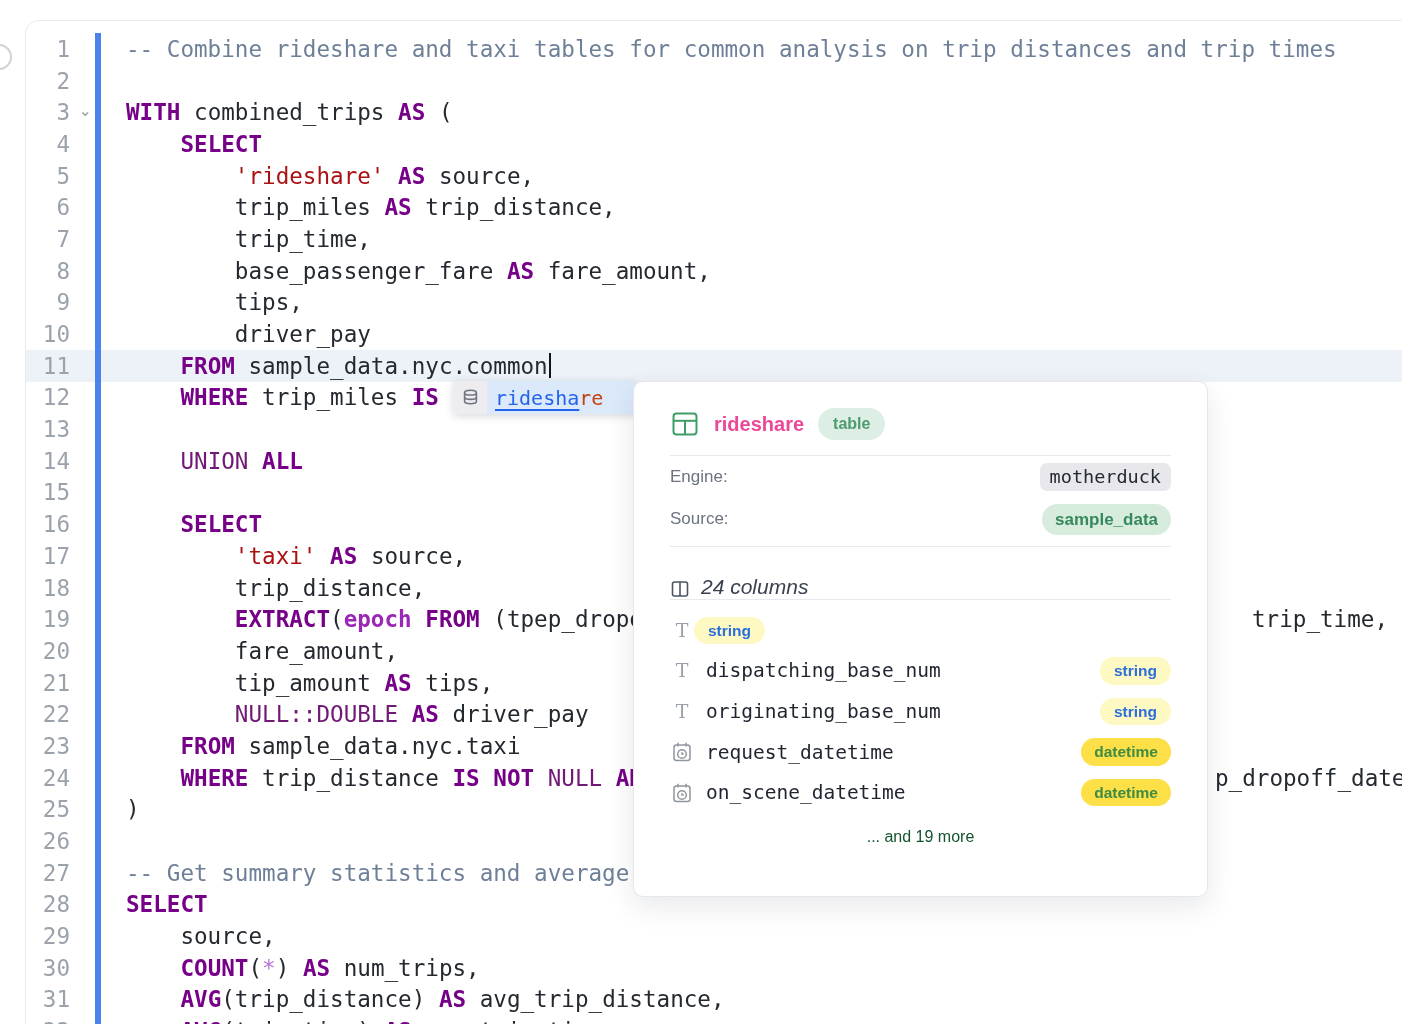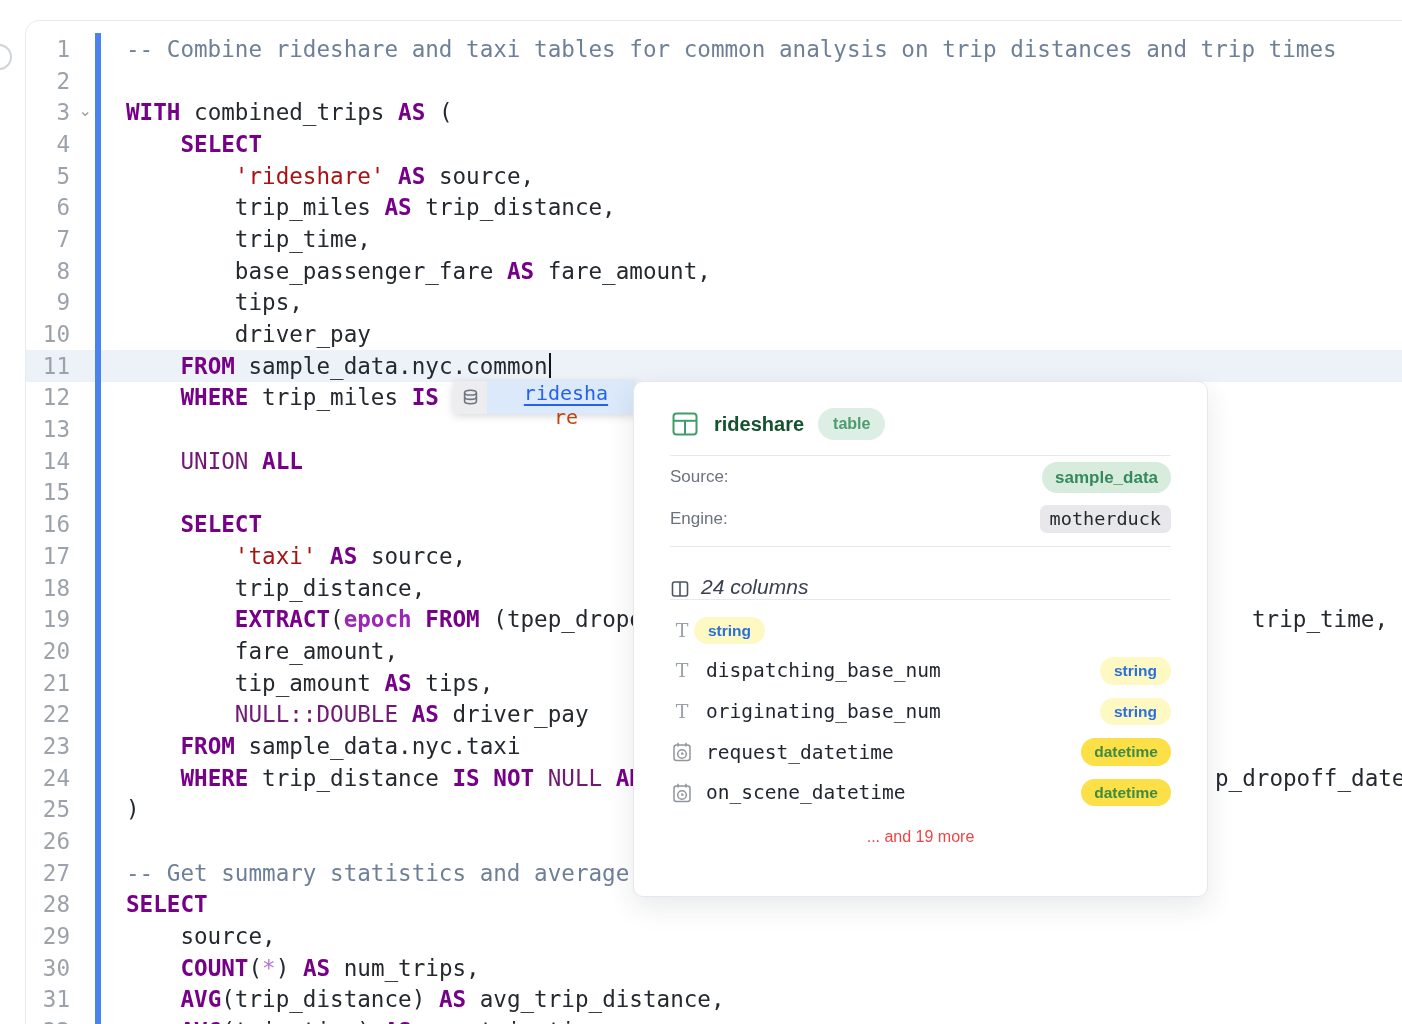--- a/index.html
+++ b/index.html
@@ -40,31 +40,31 @@
   .cursor { display:inline-block; width:2px; height:25px; background:#101418;
             margin-left:1px; }
 
   
   .ac { position:absolute; left:453px; top:381px; height:33px; display:flex;
         z-index:3; border-radius:4px; box-shadow:0 2px 8px rgba(30,40,60,.18); }
   .ac-icon { width:34px; background:#ededf0; border-radius:4px 0 0 4px;
              display:flex; align-items:center; justify-content:center; }
   .ac-label { width:150px; background:#dbe9fb; border-radius:0 4px 4px 0;
               display:flex; align-items:center; padding-left:8px;
-              font-family:"DejaVu Sans Mono", monospace; font-size:20px;flex-direction:column; }
+              font-family:"DejaVu Sans Mono", monospace; font-size:20px; }
   .ac-match { color:#2563eb; text-decoration:underline;
               text-decoration-thickness:2px; text-underline-offset:4px; }
   .ac-rest { color:#c2410c; }
 
   
   .pop { position:absolute; left:633px; top:381px; width:575px; height:516px;
          background:#fff; border:1px solid #e5e7ea; border-radius:10px; z-index:4;
          box-shadow:0 10px 28px rgba(25,35,55,.10); padding:24px 36px 0 36px; }
   .pop-head { height:36px; display:flex; align-items:center; gap:14px; }
-  .pop-title { font-size:20px; font-weight:bold; color:#14532d; }
+  .pop-title { font-size:20px; font-weight:bold; color:#ec4899; }
   .pill { display:inline-flex; align-items:center; border-radius:999px;
           font-weight:bold; line-height:1; }
   .pill-table { background:#ddeee4; color:#4d9b6e; font-size:16px; padding:8px 15px; }
   .pdiv { border-top:1px solid #e7e9ec; }
   .div1 { margin-top:13px; }
   .inforow { height:42px; display:flex; align-items:center;
              justify-content:space-between; }
   .inforow:first-of-type { margin-top:8px; }
   .plabel { font-size:17px; color:#6b7280; }
   .pill-source { background:#d8ecdd; color:#35895c; font-size:17px; padding:7px 13px; }
@@ -77,21 +77,21 @@
   .collist { padding-top:10px; }
   .colrow { height:40.6px; display:flex; align-items:center; }
   .colicon { width:24px; display:flex; justify-content:center; color:#8f969f; }
   .colicon .tglyph { font-family:"DejaVu Serif", serif; font-size:19px;
                      color:#9aa1ab; line-height:1; }
   .colname { margin-left:12px; font-family:"DejaVu Sans Mono", monospace;
              font-size:19.5px; color:#1f2430; flex:1; }
   .pill-string { background:#fef9c3; color:#2a6fdb; font-size:15.5px; padding:6px 14px; }
   .pill-datetime { background:#fde047; color:#3f8b43; font-size:15.5px; padding:6px 13px; }
   .pop-more { height:40px; margin-top:4px; display:flex; align-items:center;
-              justify-content:center; color:#ef4444; font-size:16px; }
+              justify-content:center; color:#14532d; font-size:16px; }
 </style>
 </head>
 <body>
 
 <div class="stage">
 
   <div class="panel-frame"></div>
   <div class="edge-chip"></div>
 
   <div class="rows">
@@ -342,26 +342,26 @@
         <rect x="3.5" y="4.5" width="23" height="21" rx="3"></rect>
         <line x1="3.5" y1="11.8" x2="26.5" y2="11.8"></line>
         <line x1="15" y1="11.8" x2="15" y2="25.5"></line>
       </svg>
       <span class="pop-title">rideshare</span>
       <span class="pill pill-table">table</span>
     </div>
     <div class="pdiv div1"></div>
 
     <div class="inforow">
+      <span class="plabel">Engine:</span>
+      <span class="pill pill-engine">motherduck</span>
+    </div>
+    <div class="inforow">
       <span class="plabel">Source:</span>
       <span class="pill pill-source">sample_data</span>
-    </div>
-    <div class="inforow">
-      <span class="plabel">Engine:</span>
-      <span class="pill pill-engine">motherduck</span>
     </div>
     <div class="pdiv div2"></div>
 
     <div class="colcount">
       <svg width="20" height="20" viewBox="0 0 20 20" fill="none" stroke="#4b5563" stroke-width="1.6">
         <rect x="2.5" y="3" width="15" height="14" rx="2"></rect>
         <line x1="10" y1="3" x2="10" y2="17"></line>
       </svg>
       <span>24 columns</span>
     </div>

